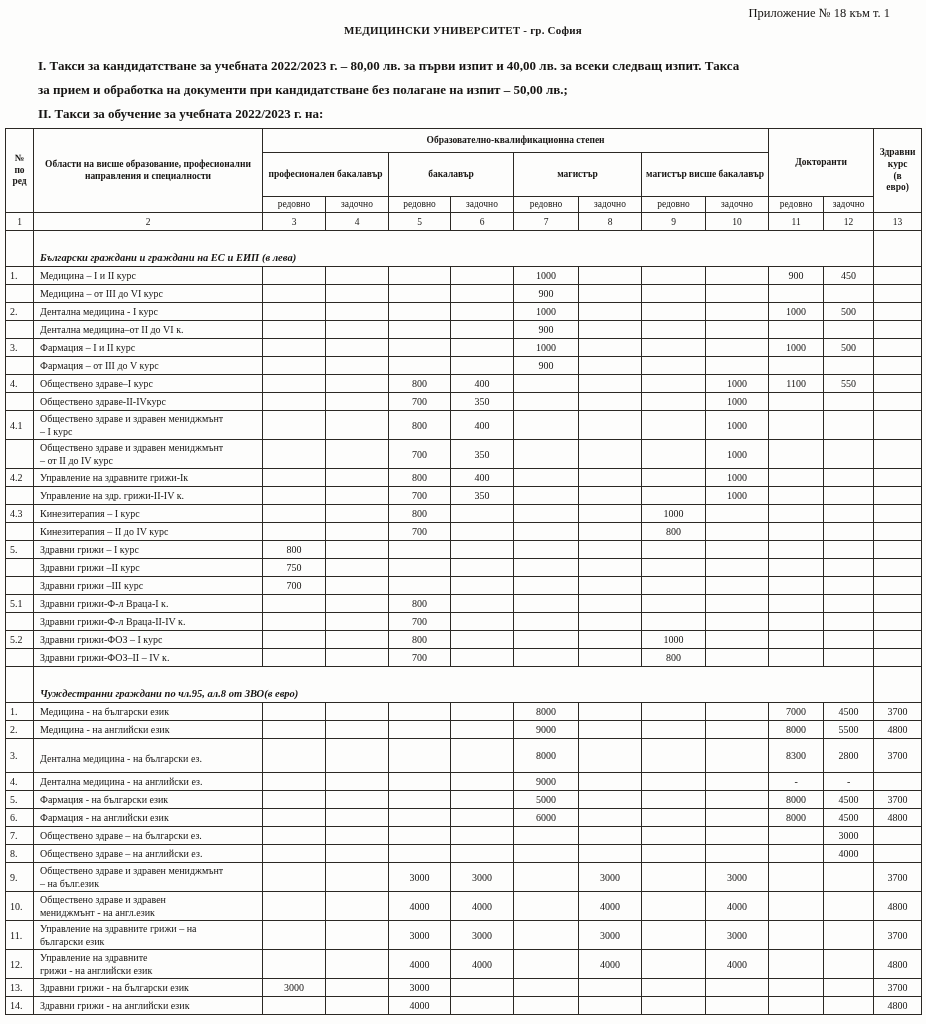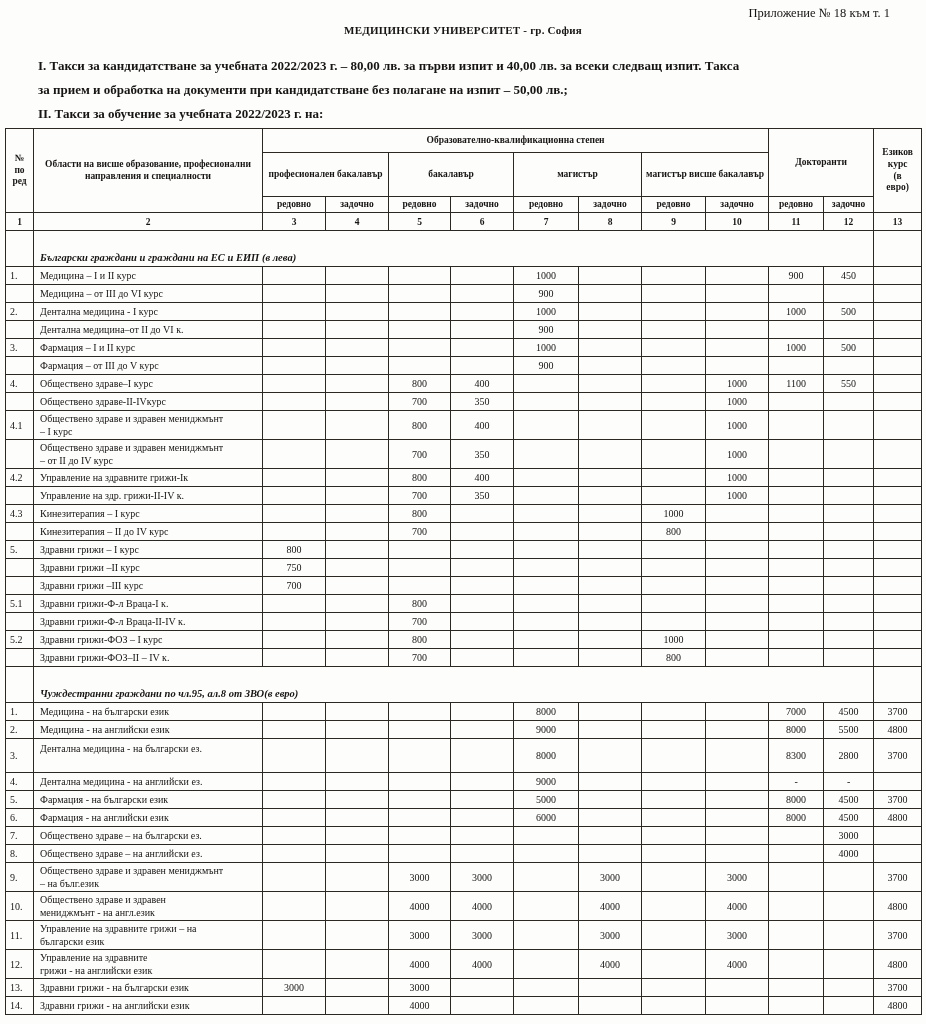--- a/index.html
+++ b/index.html
@@ -36,30 +36,30 @@
     padding: 1px 3px;
     vertical-align: middle;
     overflow: hidden;
   }
   thead th { font-weight: bold; text-align: center; font-size: 9.5px; line-height: 1.25; }
   tr.h1 { height: 24px; }
   tr.h2 { height: 44px; }
   tr.h3 { height: 16px; }
   tr.h4 { height: 16px; }
   th.stacked { white-space: pre-line; }
-  .mode, .colnum { font-weight: bold; text-align: center; font-size: 9.5px; }
+  .mode, .colnum { font-weight: normal; text-align: center; font-size: 9.5px; }
   td { height: 18px; }
   td.rownum { text-align: left; padding-left: 4px; font-size: 10px; }
   td.name   { text-align: left; padding-left: 6px; white-space: pre-line; line-height: 1.3; }
   td.val    { text-align: center; }
   tr.section-row { height: 36px; }
   tr.section-row td { vertical-align: bottom; font-style: italic; }
   td.section-title { font-weight: bold; padding: 2px 6px 3px; font-size: 10.5px; }
   tr.tall td { height: 34px; }
-  tr.tall td.name { vertical-align: top; padding-top: 3px; }
+  tr.tall td.name { vertical-align: top; padding-top: 13px; }
 </style>
 </head>
 <body>
 
 <div class="annex">Приложение № 18 към т. 1</div>
 <div class="doc-title">МЕДИЦИНСКИ УНИВЕРСИТЕТ - гр. София</div>
 
 <div class="intro">
   <div>I. Такси за кандидатстване за учебната 2022/2023 г. – 80,00 лв. за първи изпит и 40,00  лв. за всеки следващ изпит. Такса</div>
   <div>за прием и обработка на документи при кандидатстване без полагане на изпит – 50,00 лв.;</div>
@@ -84,21 +84,21 @@
       <col style="width:48px">
     </colgroup>
     <thead>
       <tr class="h1">
         <th rowspan="3" class="stacked">№
 по
 ред</th>
         <th rowspan="3">Области на висше образование, професионални направления и специалности</th>
         <th colspan="8">Образователно-квалификационна степен</th>
         <th colspan="2" rowspan="2">Докторанти</th>
-        <th rowspan="3" class="stacked">Езиков
+        <th rowspan="3" class="stacked">Здравни
 курс
 (в
 евро)</th>
       </tr>
       <tr class="h2">
         <th colspan="2">професионален бакалавър</th>
         <th colspan="2">бакалавър</th>
         <th colspan="2">магистър</th>
         <th colspan="2">магистър висше бакалавър</th>
       </tr>

